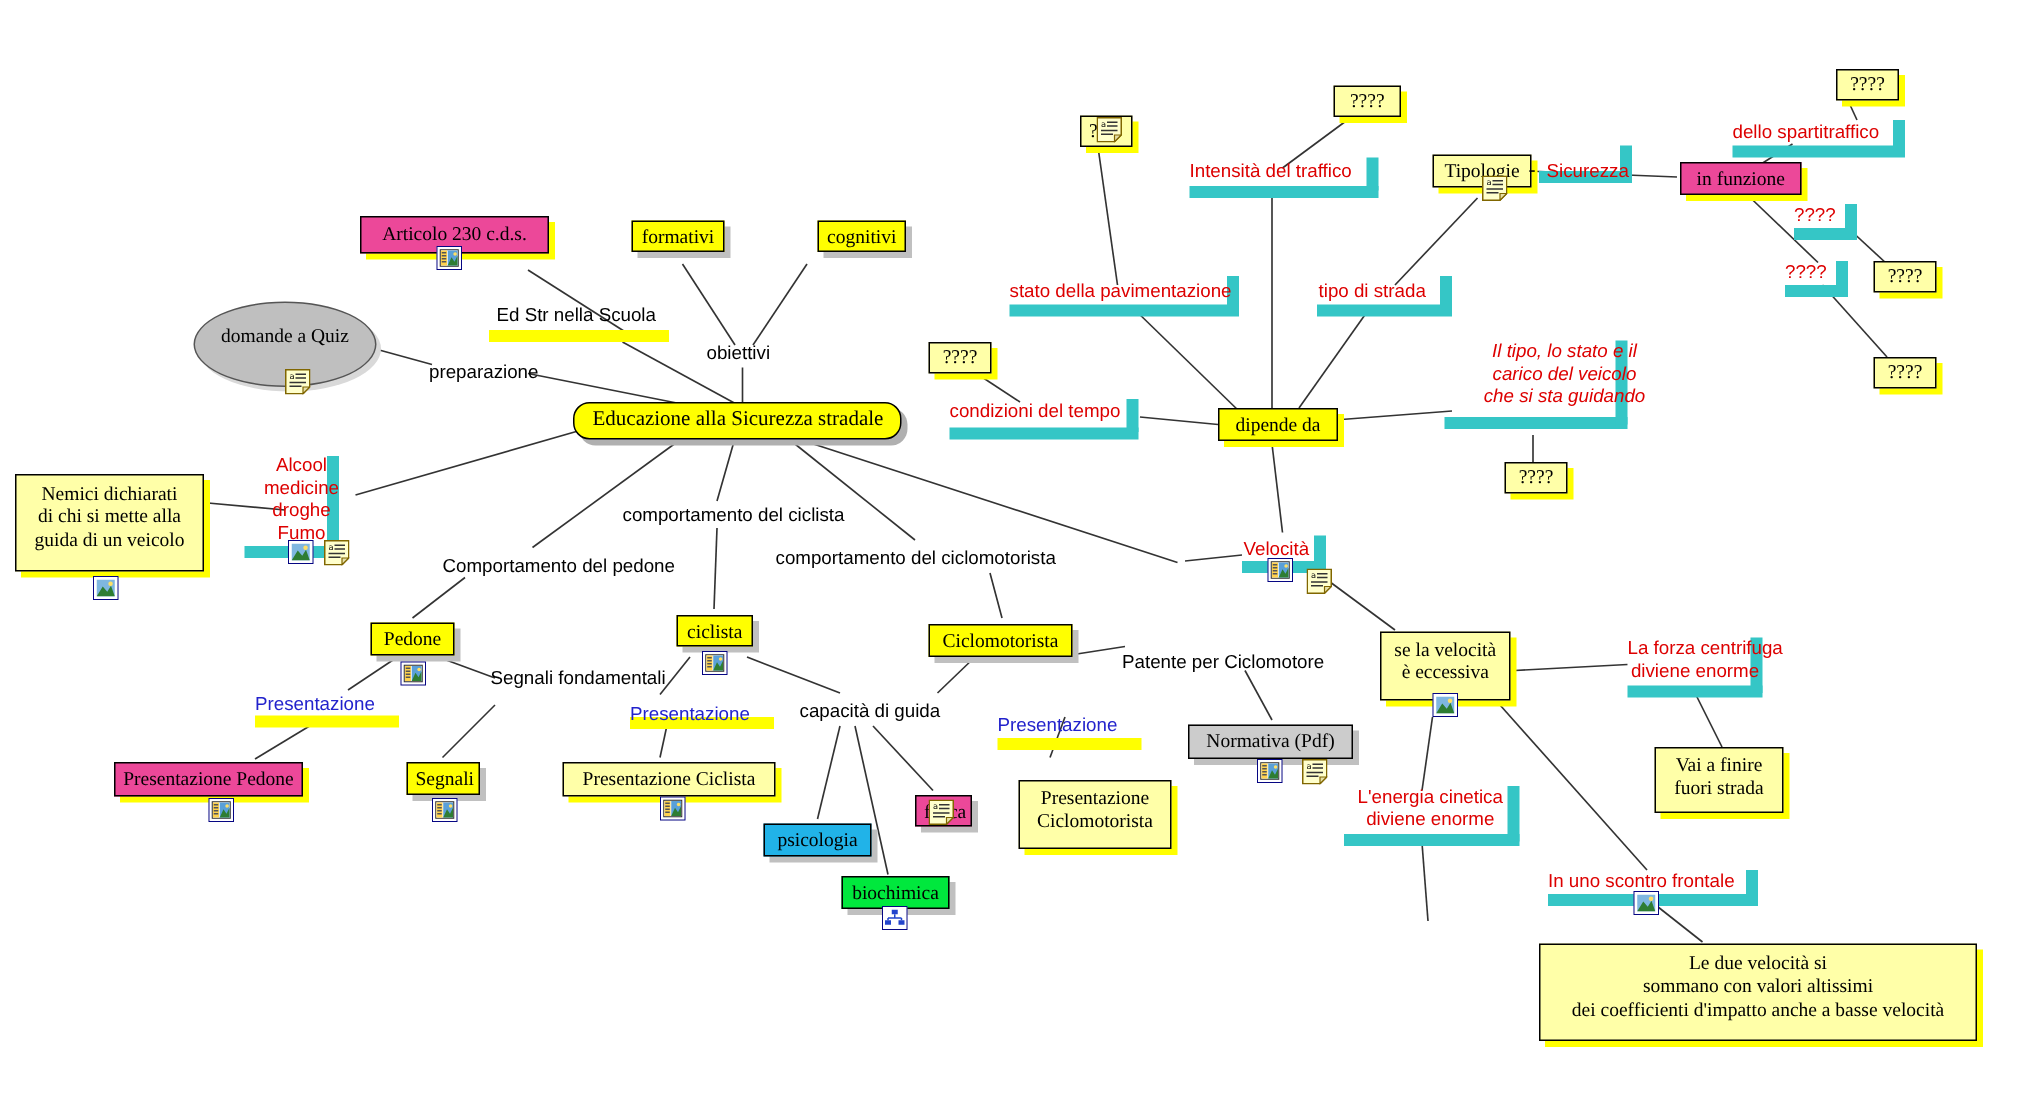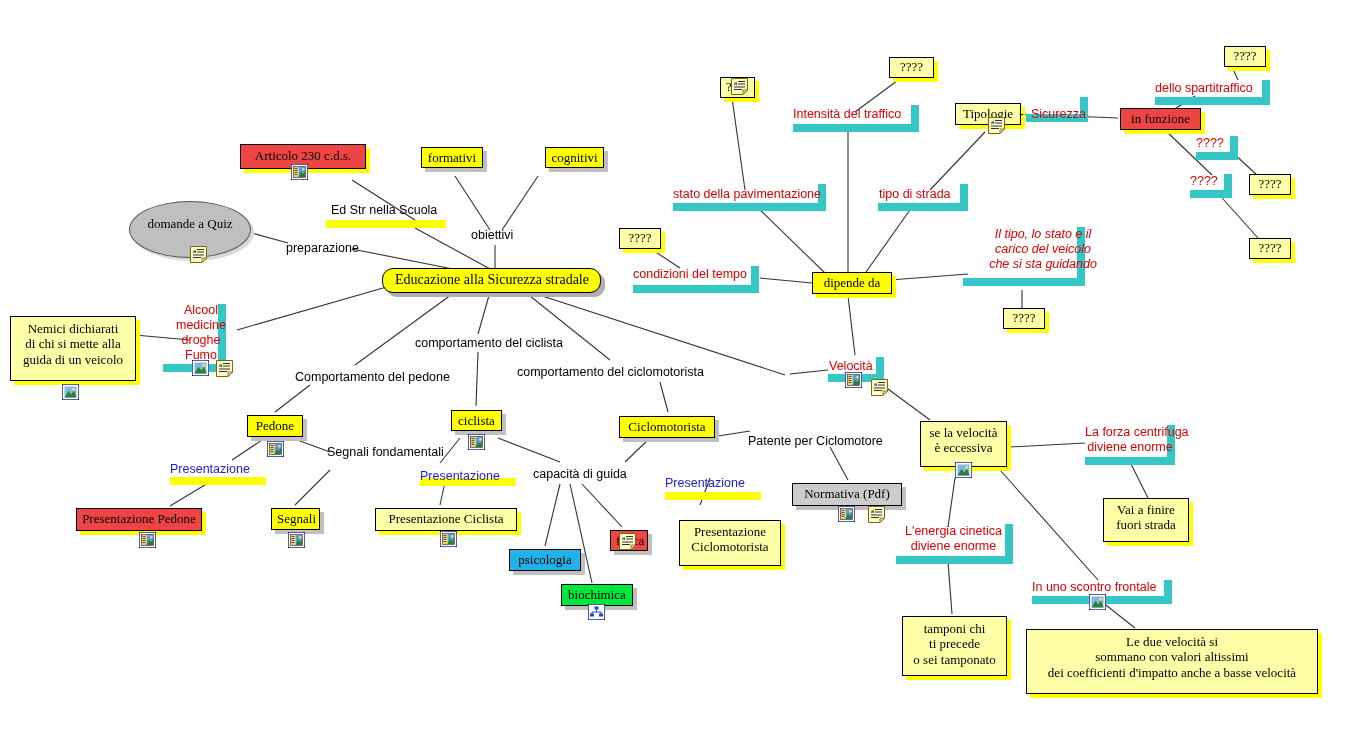--- a/index.html
+++ b/index.html
@@ -21,21 +21,21 @@
     font-size:13px;
     color:#000;
     text-align:center;
     line-height:1.18;
     padding:1px 5px 1px 5px;
     white-space:nowrap;
     z-index:5;
   }
   .node.yellow{background:#ffff00;}
   .node.pale{background:#ffffa8;}
-  .node.white{background:#ef4444;}
+  .node.white{background:#ec4899;}
   .node.gray{background:#cccccc;}
   .node.blue{background:#21b3e8;}
   .node.green{background:#00e83d;}
 
   
   .sh-yellow{box-shadow:4px 4px 0 0 #ffff00;}
   .sh-gray{box-shadow:4px 4px 0 0 #c0c0c0;}
 
   .node.multiline{white-space:normal;}
 
@@ -357,25 +357,20 @@
   <div class="node pale multiline sh-yellow" id="node-se-velocita" style="left:920px;top:421px;width:87px;height:46px;padding-top:3px;">
       <div>se la velocità</div>
       <div>è eccessiva</div>
     </div>
 
   <div class="node pale multiline sh-yellow" id="node-vai-finire" style="left:1103px;top:498px;width:86px;height:44px;padding-top:3px;">
       <div>Vai a finire</div>
       <div>fuori strada</div>
     </div>
 
-  <div class="node pale multiline sh-yellow" id="node-tamponi" style="left:902px;top:616px;width:105px;height:60px;padding-top:4px;">
-      <div>tamponi chi</div>
-      <div>ti precede</div>
-      <div>o sei tamponato</div>
-    </div>
 
   <div class="node pale multiline sh-yellow" id="node-due-velocita" style="left:1026px;top:629px;width:292px;height:65px;padding-top:4px;">
       <div>Le due velocità si</div>
       <div>sommano con valori altissimi</div>
       <div>dei coefficienti d'impatto anche a basse velocità</div>
     </div>
 
   <div class="icon" style="left:291px;top:164px;">
     <svg width="17" height="16" viewBox="0 0 17 16">
         <rect x="0" y="0" width="17" height="16" fill="#fff" stroke="#000080" stroke-width="1.3"></rect>

